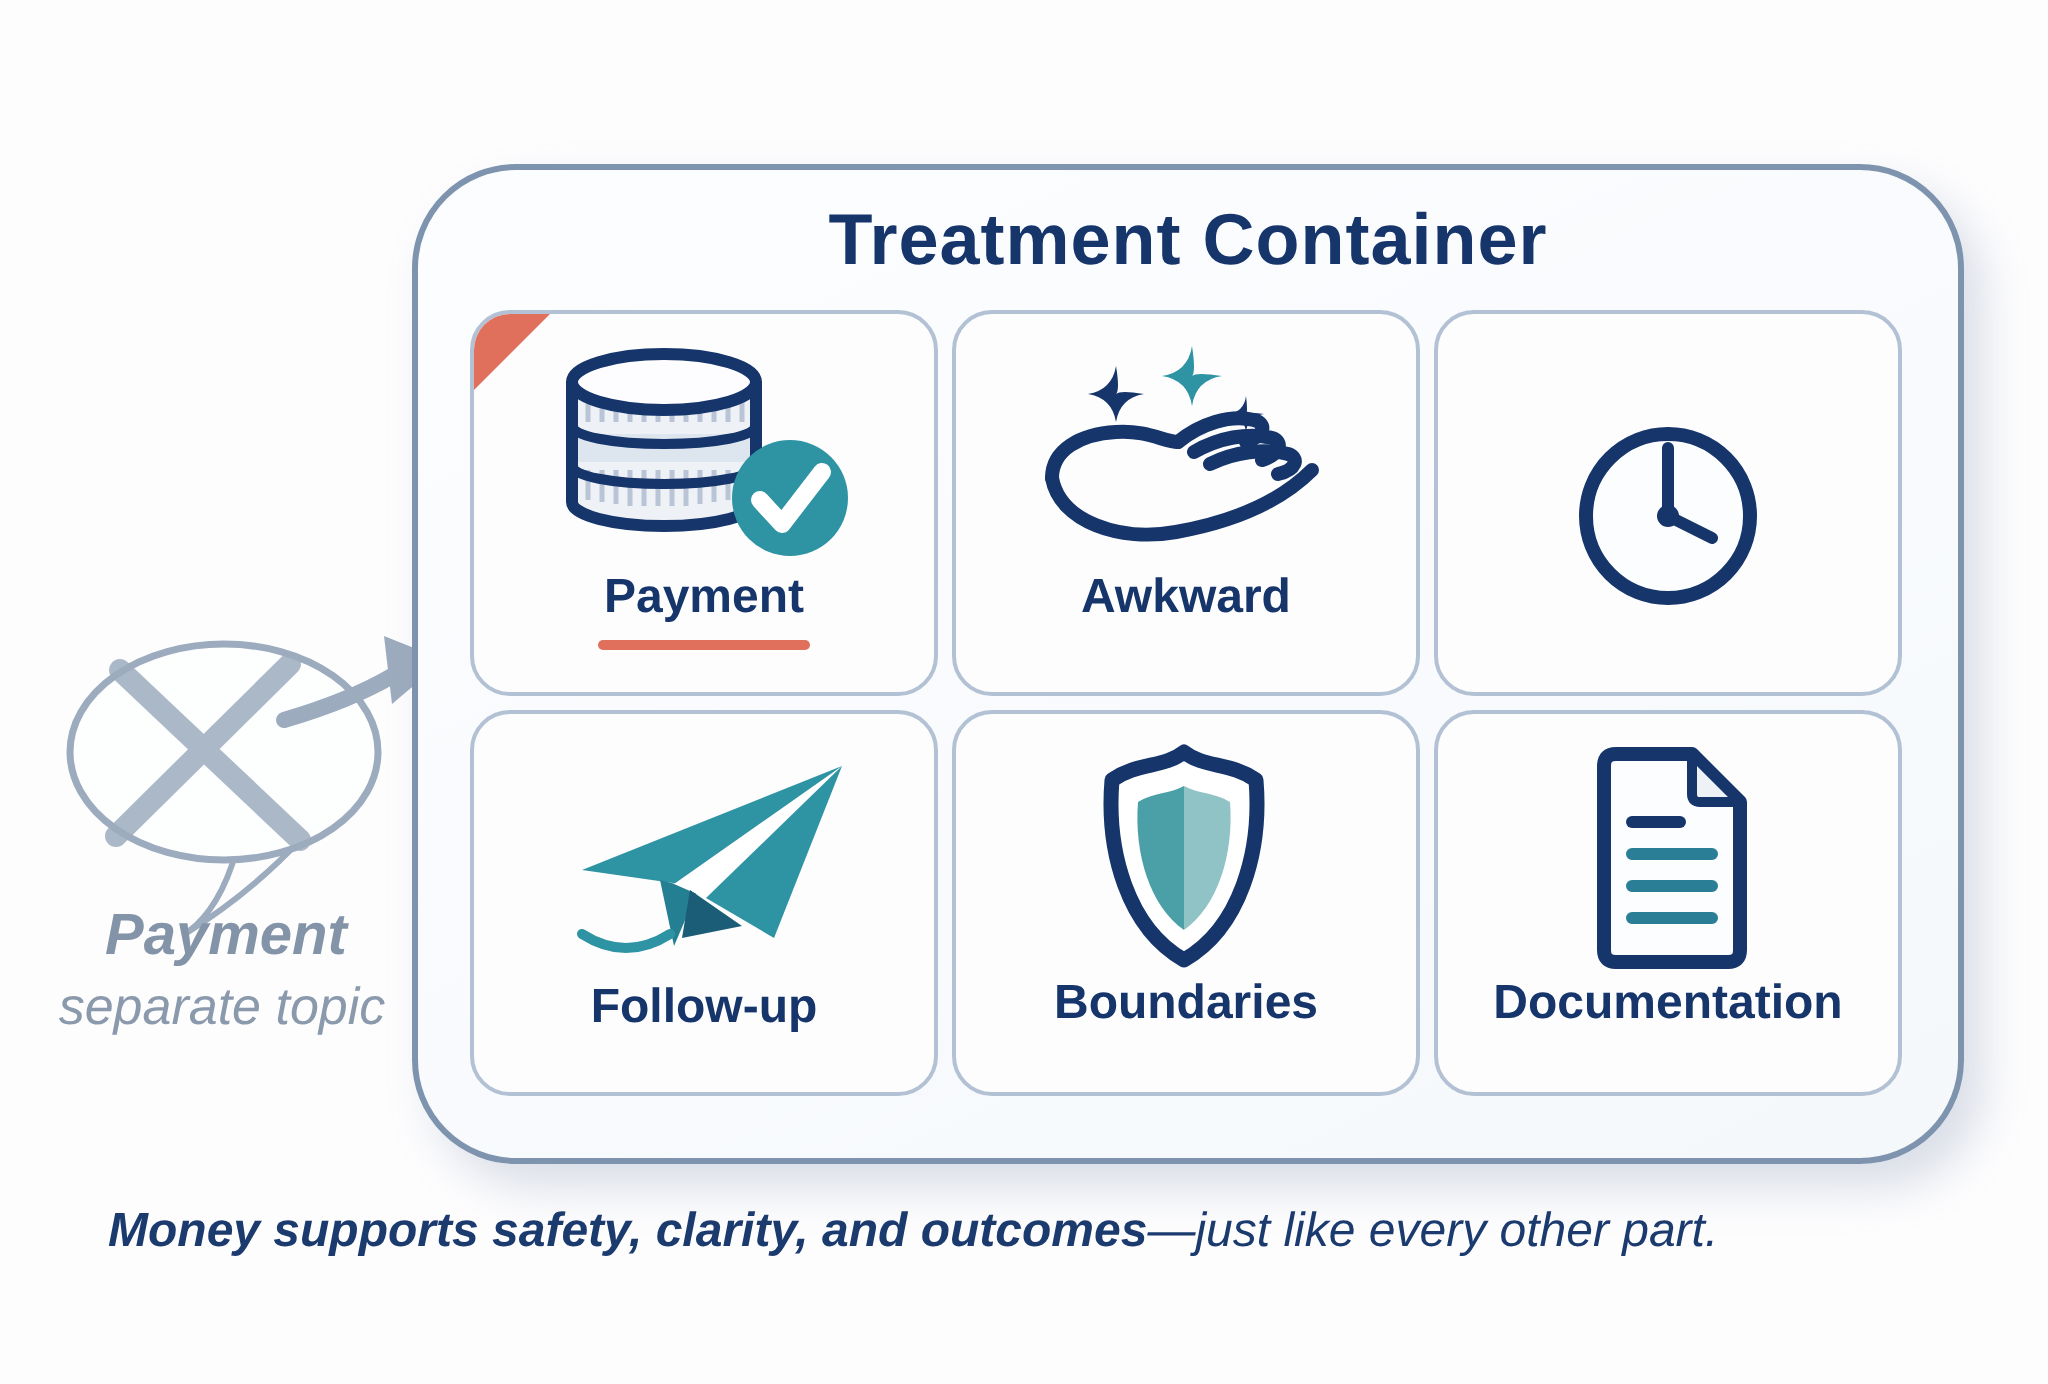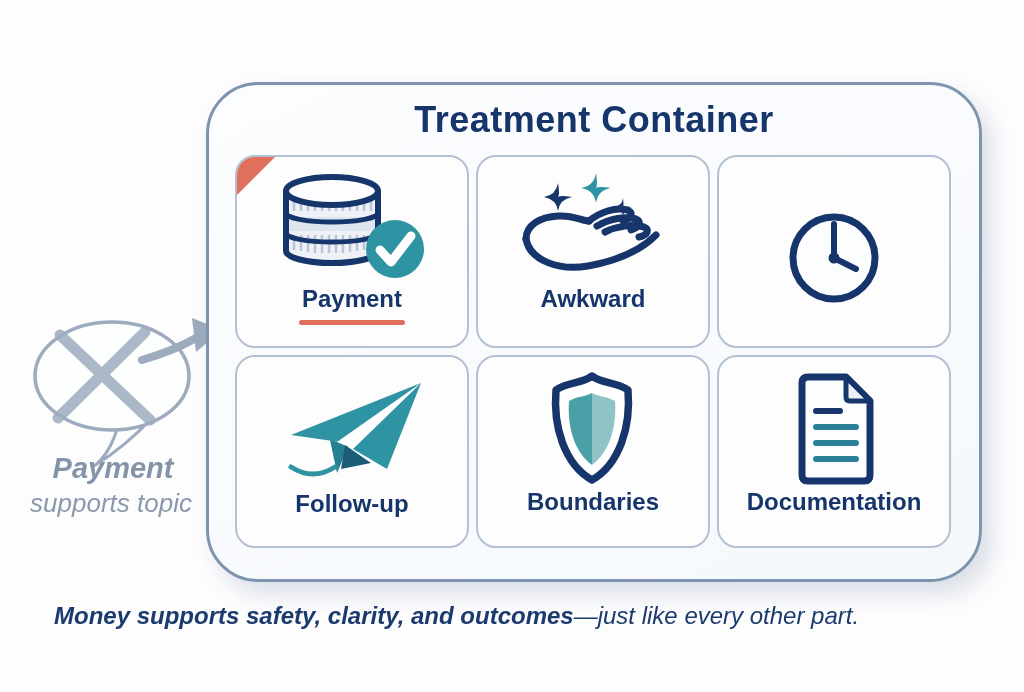--- a/index.html
+++ b/index.html
@@ -80,21 +80,21 @@
       <path d="M38 23 L128 108 M123 20 L36 106" class="s-grey no-fill" stroke-width="11" stroke-linecap="round" opacity="0.85"></path>
     </svg>
   </div>
   <div class="arrow-wrap">
     <svg width="90" height="52" viewBox="0 0 90 52">
       <path d="M6 44 C30 37 48 29 60 22" class="s-grey no-fill" stroke-width="8" stroke-linecap="round"></path>
       <polygon points="56,2 86,14 60,36" class="f-grey"></polygon>
     </svg>
   </div>
   <div class="annot-line1">Payment</div>
-  <div class="annot-line2">supports topic</div>
+  <div class="annot-line2">separate topic</div>
 
   <div class="container">
     <div class="title">Treatment Container</div>
 
     <div class="grid">
 
       <div class="cell">
         <div class="corner-triangle"></div>
         <div class="icon-zone">
           <svg width="148" height="112" viewBox="0 0 148 112">

